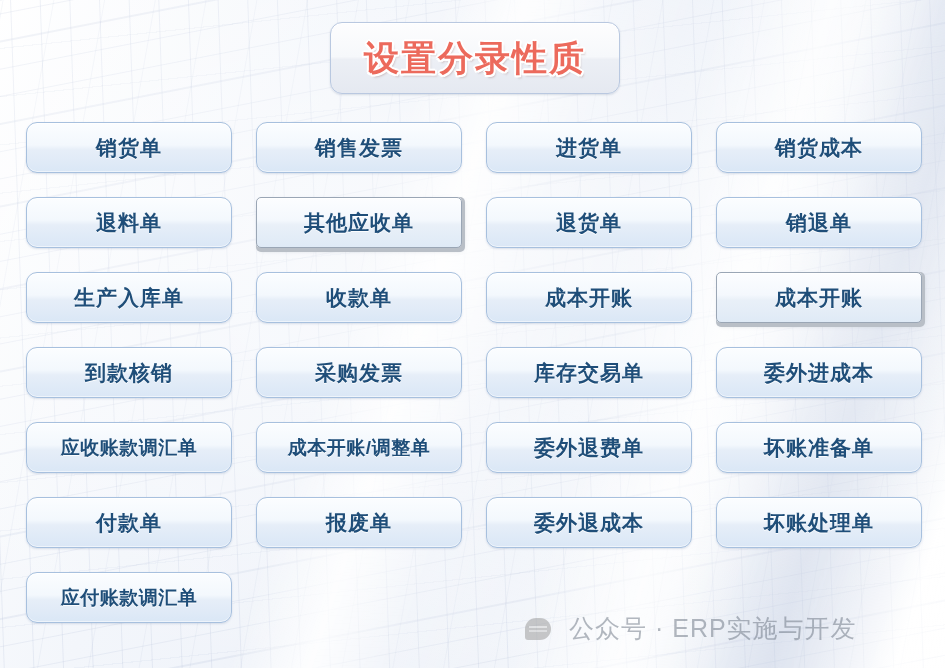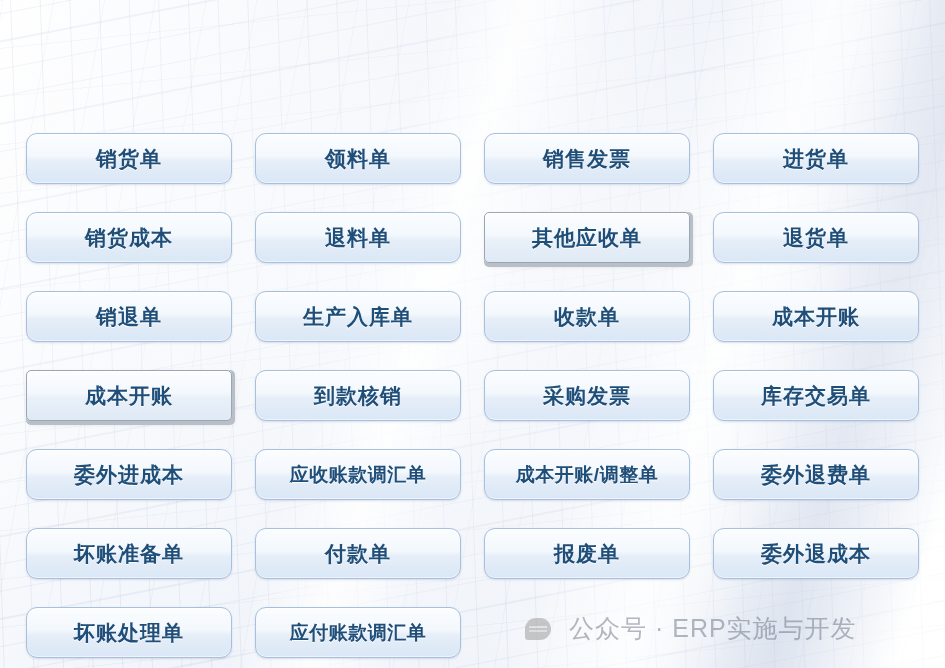--- a/index.html
+++ b/index.html
@@ -107,26 +107,27 @@
       -2px    0px   0 #ffffff,
        2px    0px   0 #ffffff,
        2px    3px   2px rgba(150,110,105,0.35);
     white-space: nowrap;
   }
 
   
   .grid {
     position: absolute;
     left: 26px;
-    top: 133px;
+    top: 122px;
     width: 894px;
     display: grid;
     grid-template-columns: repeat(4, 206px);
     column-gap: 23px;
     row-gap: 28px;
+    gap: 24px;
   }
 
   .btn {
     position: relative;
     height: 51px;
     box-sizing: border-box;
     border: 1.4px solid #a7c0de;
     border-radius: 11px;
     background: linear-gradient(180deg, #fbfdff 0%, #f3f8fd 45%, #e6eef8 55%, #dae7f6 100%);
     box-shadow:
@@ -198,27 +199,29 @@
 <body>
 
 <div id="app">
 
   <div class="bg-base"></div>
   <div class="bg-grid"></div>
   <div class="bg-grid2"></div>
   <div class="bg-streaks"></div>
   <div class="bg-vignette"></div>
 
+  <div class="title-wrap">
+    <div class="title-box">
+      <span class="title-text">设置分录性质</span>
+    </div>
+  </div>
 
   <div class="grid" id="button-grid">
       <div class="btn">
         <span class="btn-label">销货单</span>
-      </div>
-      <div class="btn">
-        <span class="btn-label">领料单</span>
       </div>
       <div class="btn">
         <span class="btn-label">销售发票</span>
       </div>
       <div class="btn">
         <span class="btn-label">进货单</span>
       </div>
       <div class="btn">
         <span class="btn-label">销货成本</span>
       </div>

